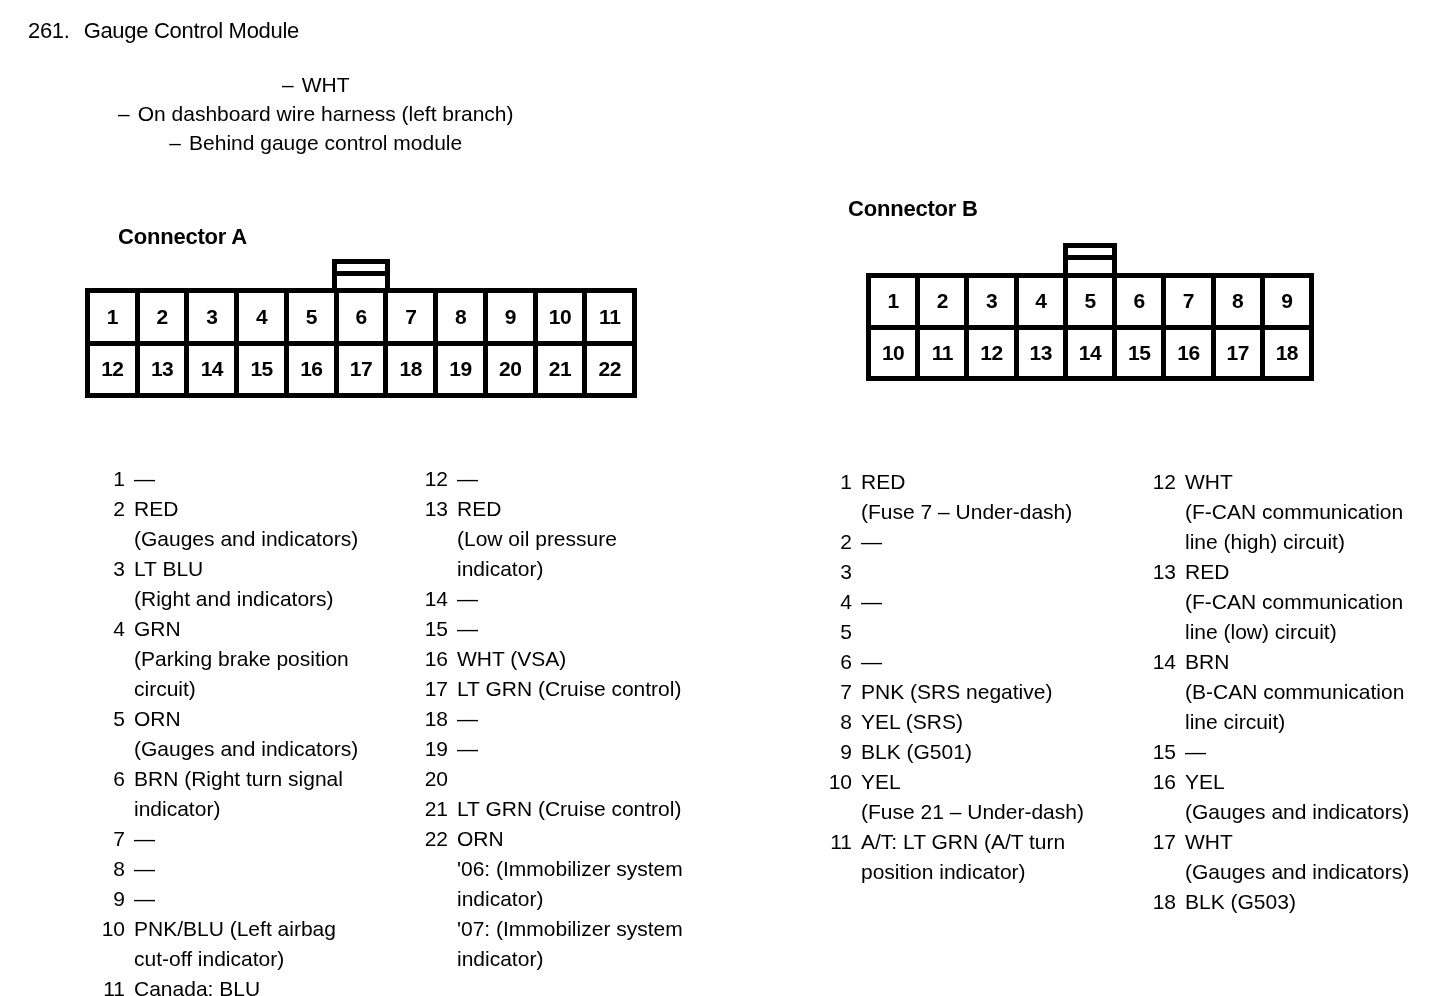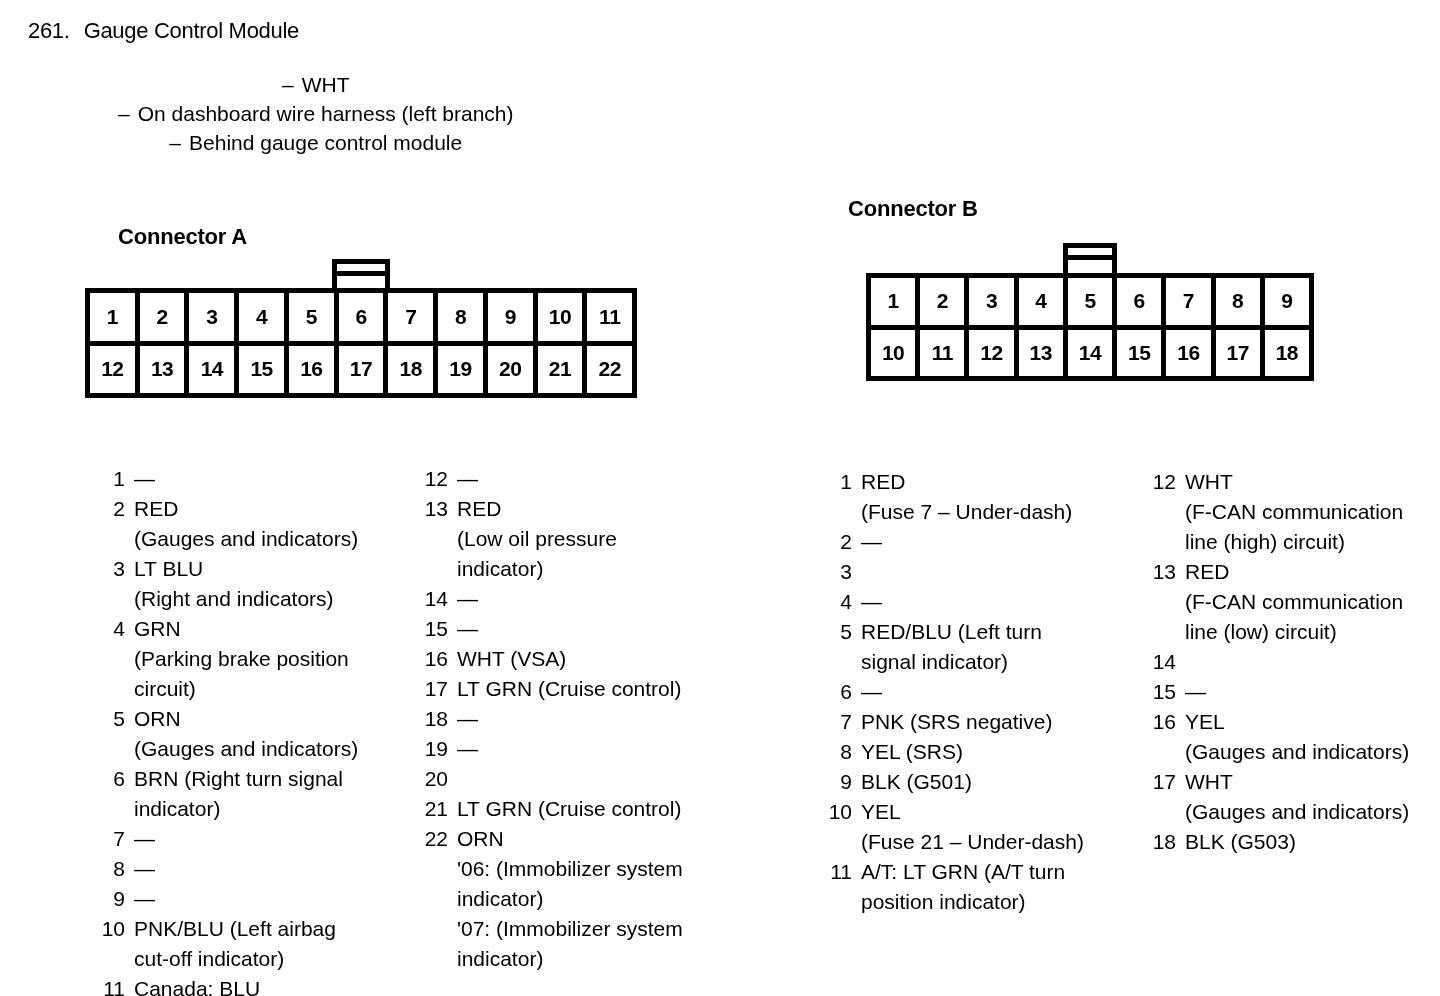--- a/index.html
+++ b/index.html
@@ -334,22 +334,20 @@
     </div>
     <div class="pin-entry">
       <span class="pin-no">3</span>
     </div>
     <div class="pin-entry">
       <span class="pin-no">4</span>
       <span class="pin-desc">—</span>
     </div>
     <div class="pin-entry">
       <span class="pin-no">5</span>
-      <span class="pin-desc">RED/BLU (Left turn
-signal indicator)</span>
     </div>
     <div class="pin-entry">
       <span class="pin-no">6</span>
       <span class="pin-desc">—</span>
     </div>
     <div class="pin-entry">
       <span class="pin-no">7</span>
       <span class="pin-desc">PNK (SRS negative)</span>
     </div>
     <div class="pin-entry">
@@ -379,20 +377,23 @@
 line (high) circuit)</span>
     </div>
     <div class="pin-entry">
       <span class="pin-no">13</span>
       <span class="pin-desc">RED
 (F-CAN communication
 line (low) circuit)</span>
     </div>
     <div class="pin-entry">
       <span class="pin-no">14</span>
+      <span class="pin-desc">BRN
+(B-CAN communication
+line circuit)</span>
     </div>
     <div class="pin-entry">
       <span class="pin-no">15</span>
       <span class="pin-desc">—</span>
     </div>
     <div class="pin-entry">
       <span class="pin-no">16</span>
       <span class="pin-desc">YEL
 (Gauges and indicators)</span>
     </div>

